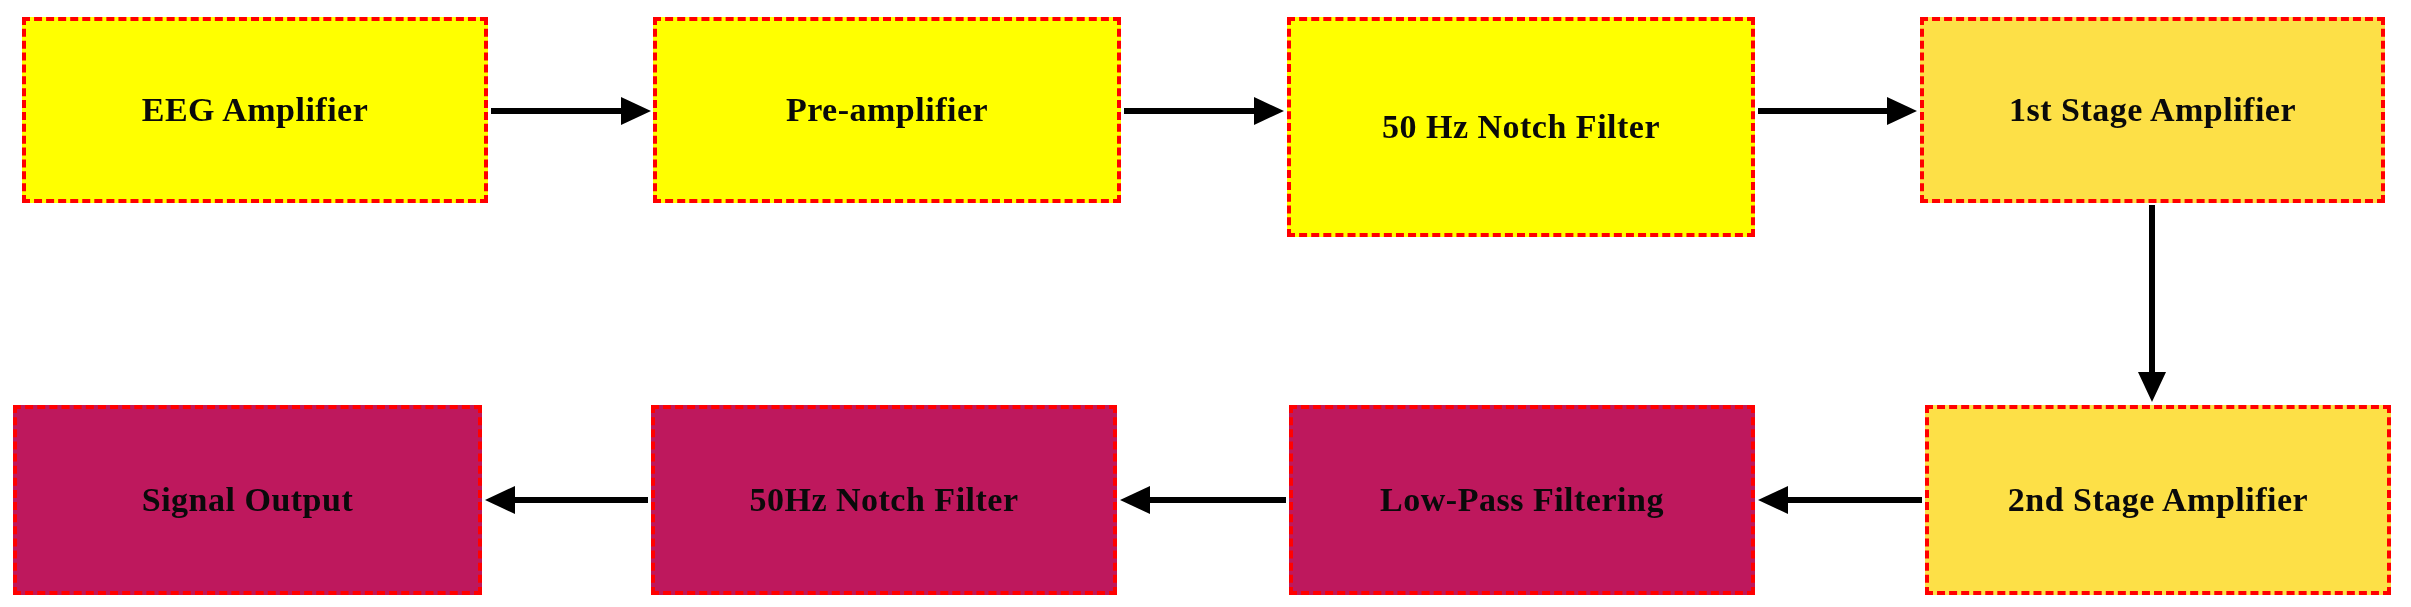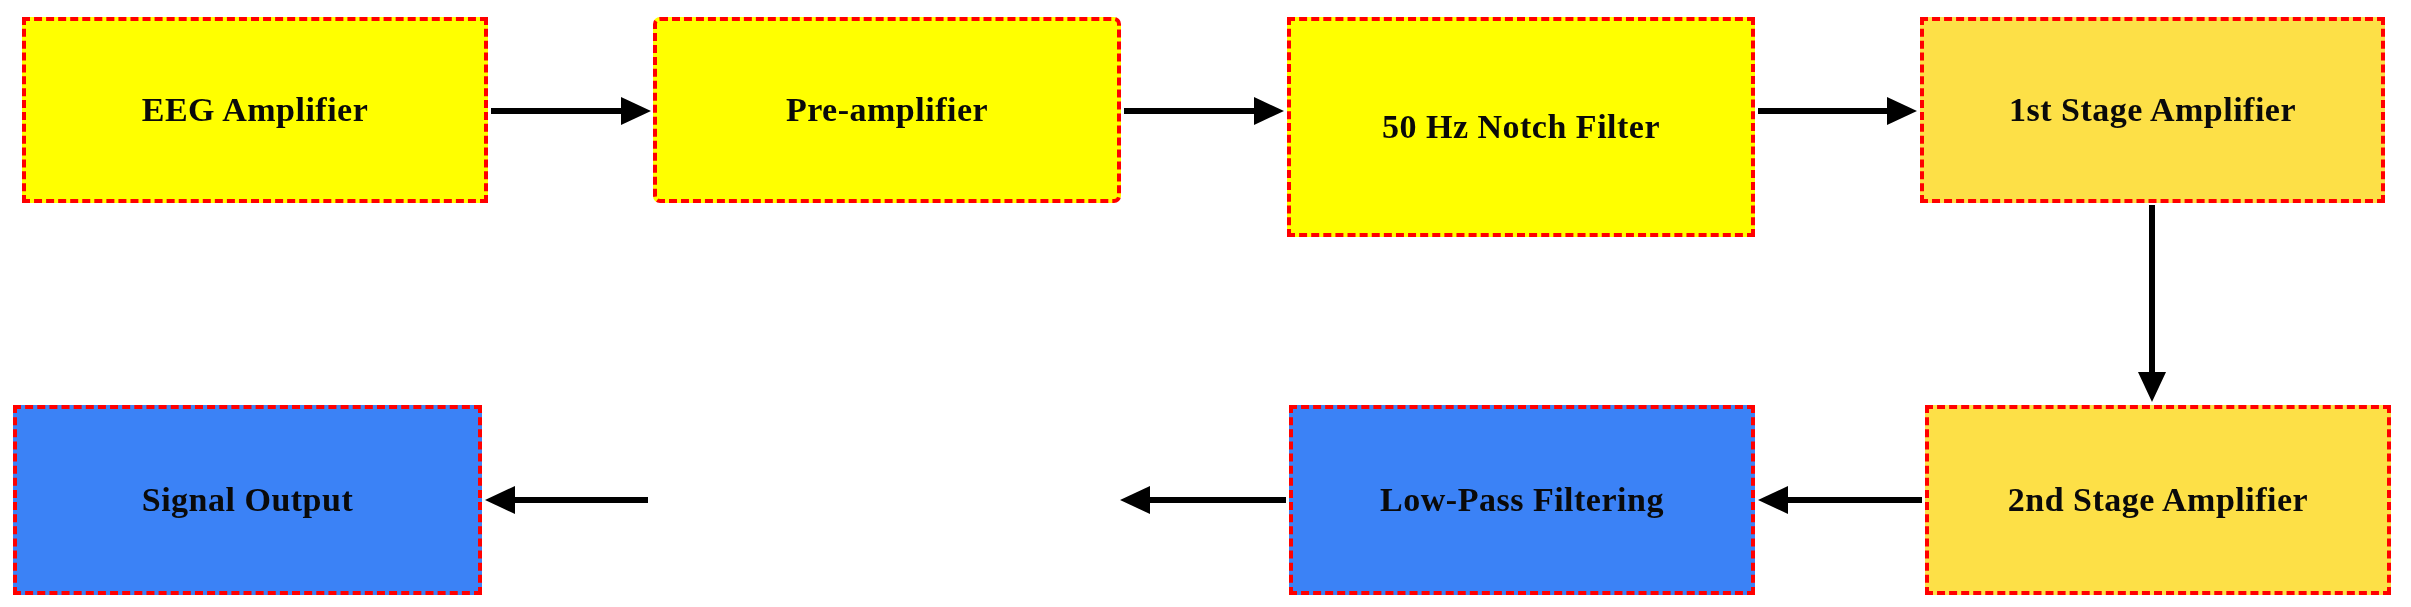--- a/index.html
+++ b/index.html
@@ -26,59 +26,62 @@
   }
   .node .label {
     font-size: 34px;
     font-weight: bold;
     color: #0a0a0a;
     letter-spacing: 0.5px;
     white-space: nowrap;
   }
   .fill-yellow { background: #ffff00; }
   .fill-gray   { background: #fde047; }
-  .fill-green  { background: #3b82f6; }
+  .fill-green  { background: #be185d; }
   #edges {
     position: absolute;
     left: 0;
     top: 0;
     pointer-events: none;
   }
   #edges line    { stroke: #000000; stroke-width: 6; }
   #edges polygon { fill: #000000; }
 </style>
 </head>
 <body>
 
 <div id="canvas">
 
   <div class="node fill-yellow" style="left:22px;   top:17px;  width:466px; height:186px;">
     <span class="label">EEG Amplifier</span>
   </div>
 
-  <div class="node fill-yellow" style="left:653px;  top:17px;  width:468px; height:186px;border-radius:7px;">
+  <div class="node fill-yellow" style="left:653px;  top:17px;  width:468px; height:186px;">
     <span class="label">Pre-amplifier</span>
   </div>
 
   <div class="node fill-yellow" style="left:1287px; top:17px;  width:468px; height:220px;">
     <span class="label">50 Hz Notch Filter</span>
   </div>
 
   <div class="node fill-gray" style="left:1920px; top:17px;  width:465px; height:186px;">
     <span class="label">1st Stage Amplifier</span>
   </div>
 
   <div class="node fill-gray" style="left:1925px; top:405px; width:466px; height:190px;">
     <span class="label">2nd Stage Amplifier</span>
   </div>
 
   <div class="node fill-green" style="left:1289px; top:405px; width:466px; height:190px;">
     <span class="label">Low-Pass Filtering</span>
   </div>
 
+  <div class="node fill-green" style="left:651px;  top:405px; width:466px; height:190px;">
+    <span class="label">50Hz Notch Filter</span>
+  </div>
 
   <div class="node fill-green" style="left:13px;   top:405px; width:469px; height:190px;">
     <span class="label">Signal Output</span>
   </div>
 
   <svg id="edges" width="2411" height="607" viewBox="0 0 2411 607">
 
     <g>
       <line x1="491" y1="111" x2="624" y2="111"></line>
       <polygon points="651,111 621,97 621,125"></polygon>

